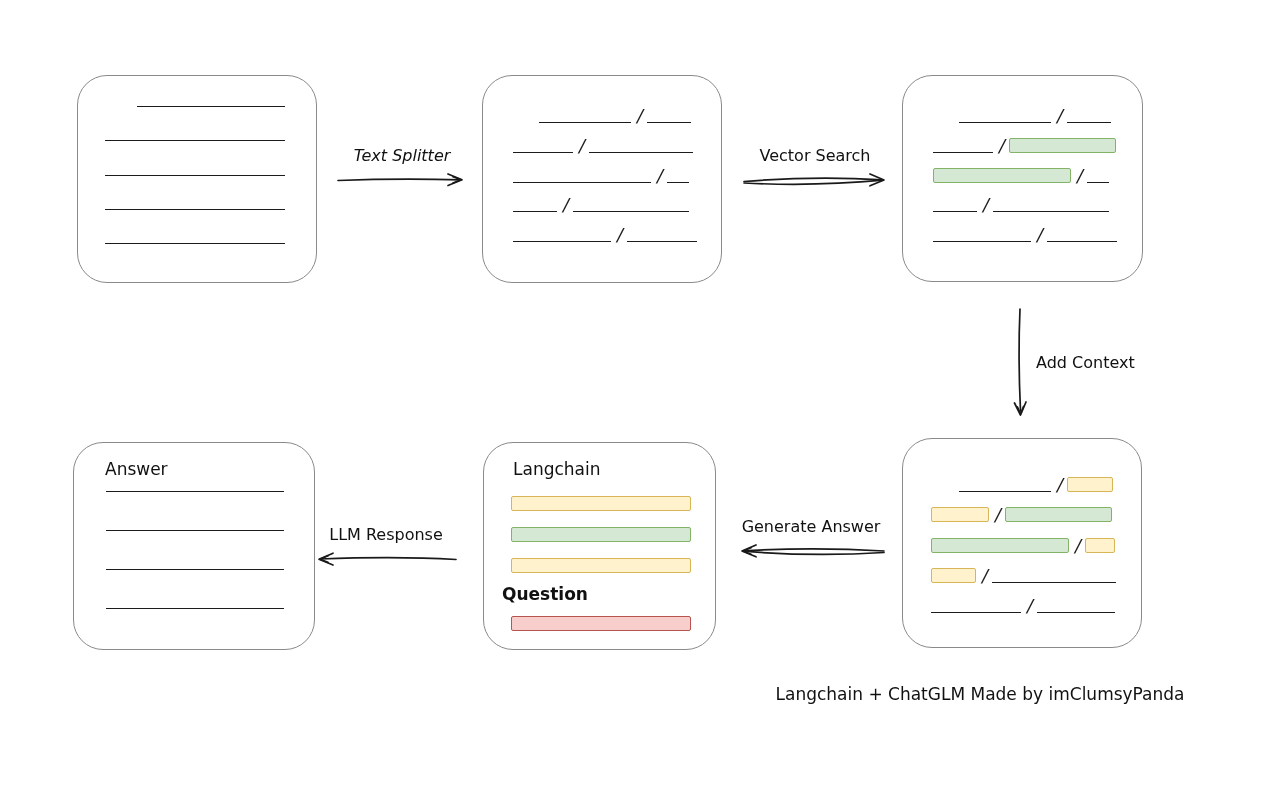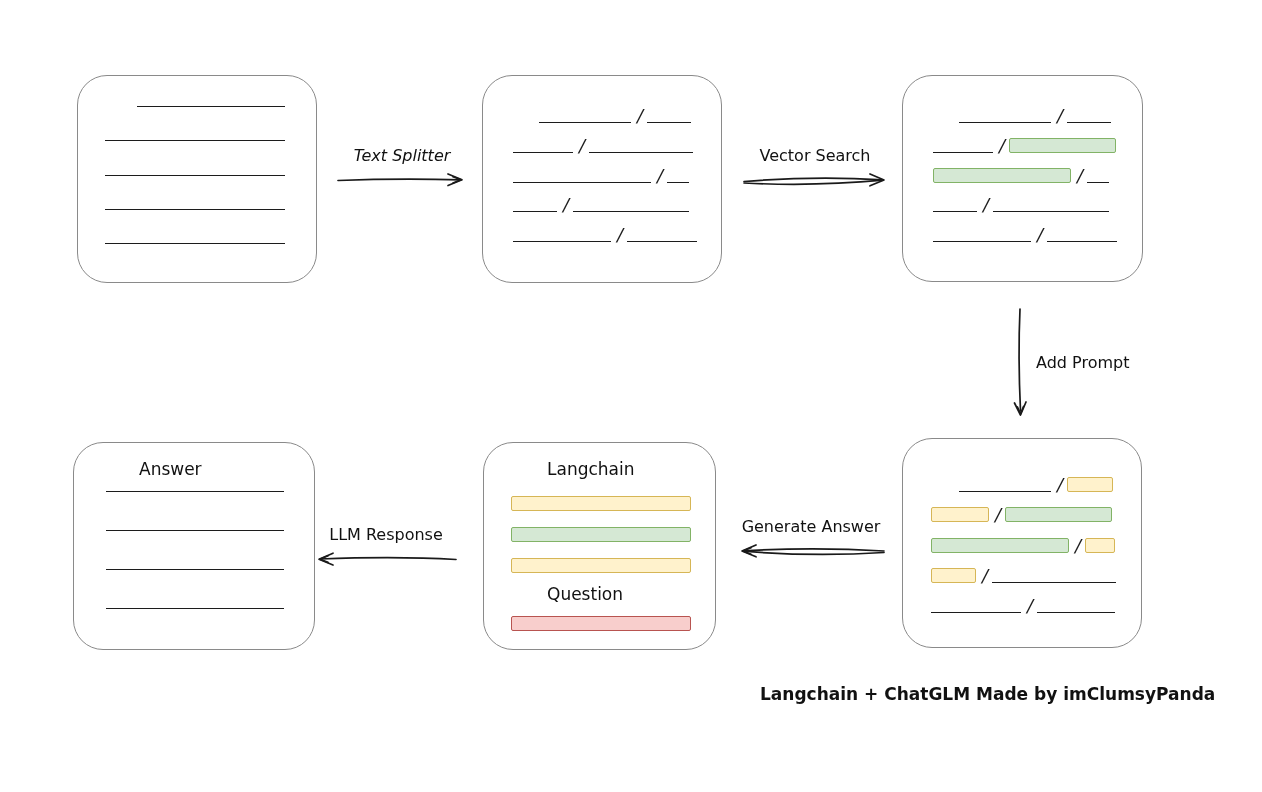--- a/index.html
+++ b/index.html
@@ -14,28 +14,28 @@
   .seg-indent{height:1px;}
   .seg-line{height:0;border-bottom:1.8px solid #1c1c1c;}
   .seg-green{height:15px;background:var(--green-fill);border:1.6px solid var(--green-stroke);border-radius:2px;}
   .seg-yellow{height:15px;background:var(--yellow-fill);border:1.6px solid var(--yellow-stroke);border-radius:2px;}
   .slash{font-size:18px;font-style:italic;font-weight:500;line-height:15px;margin:0 4px 0 6px;color:#1c1c1c;}
 
   .arrow-label{position:absolute;font-size:16px;font-weight:500;text-align:center;white-space:nowrap;color:#111;}
   .arrow-svg{position:absolute;overflow:visible;}
   .arrow-svg path{stroke:#1a1a1a;stroke-width:1.7;fill:none;stroke-linecap:round;stroke-linejoin:round;}
 
-  .box-label{position:absolute;font-size:17px;font-weight:500;color:#111;margin-left:34px;}
+  .box-label{position:absolute;font-size:17px;font-weight:500;color:#111;}
 
   .pbar{height:15px;border-radius:2px;box-sizing:border-box;}
   .pbar-yellow{background:var(--yellow-fill);border:1.6px solid var(--yellow-stroke);}
   .pbar-green{background:var(--green-fill);border:1.6px solid var(--green-stroke);}
   .pbar-red{background:var(--red-fill);border:1.6px solid var(--red-stroke);}
 
-  .caption{position:absolute;font-size:17px;font-weight:700;text-align:center;color:#111;white-space:nowrap;}
+  .caption{position:absolute;font-size:17px;font-weight:400;text-align:center;color:#111;white-space:nowrap;}
 </style>
 </head>
 <body>
 
 <div id="canvas" style="--green-fill: #d5e8d4; --green-stroke: #82b366; --yellow-fill: #fff2cc; --yellow-stroke: #d6b656; --red-fill: #f8cecc; --red-stroke: #b85450;">
 
   <div class="box" style="left:77px;top:75px;width:240px;height:208px;">
     <div class="rows" style="left:27px;right:27px;top:30px;height:138px;">
         <div class="row">
           <span class="seg seg-indent" style="width: 32px;"></span>
@@ -149,21 +149,21 @@
       </div>
   </div>
 
   <div class="box" style="left:483px;top:442px;width:233px;height:208px;">
     <div class="box-label" style="left:29px;top:16px;">Langchain</div>
     <div style="position:absolute;left:27px;right:24px;top:53px;display:flex;flex-direction:column;gap:16px;">
         <div class="pbar pbar-yellow"></div>
         <div class="pbar pbar-green"></div>
         <div class="pbar pbar-yellow"></div>
       </div>
-    <div class="box-label" style="left:29px;top:141px;">Question</div>
+    <div class="box-label" style="left:18px;top:141px;font-weight:bold;">Question</div>
     <div style="position:absolute;left:27px;right:24px;top:173px;">
         <div class="pbar pbar-red"></div>
       </div>
   </div>
 
   <div class="box" style="left:73px;top:442px;width:242px;height:208px;">
     <div class="box-label" style="left:31px;top:16px;">Answer</div>
     <div class="rows" style="left:32px;right:30px;top:48px;height:118px;">
         <div class="row">
           <span class="seg seg-line" style="width: 180px;"></span>
@@ -187,21 +187,21 @@
     <path d="M117 8.7 L125 11.8 L117 15"></path>
   </svg>
 
   <div class="arrow-label" style="left:740px;top:146px;width:150px;">Vector Search</div>
   <svg class="arrow-svg" style="left:742px;top:168px;" width="148" height="24" viewBox="0 0 148 24">
     <path d="M2 13.5 C 45 10, 100 9.5, 141 11.8"></path>
     <path d="M2 15 C 50 17.5, 105 15.5, 141 12.2"></path>
     <path d="M128 6 L142 12 L128 17.8"></path>
   </svg>
 
-  <div class="arrow-label" style="left:1036px;top:353px;text-align:left;">Add Prompt</div>
+  <div class="arrow-label" style="left:1036px;top:353px;text-align:left;">Add Context</div>
   <svg class="arrow-svg" style="left:1009px;top:307px;" width="24" height="116" viewBox="0 0 24 116">
     <path d="M11 2 C 9.5 35, 10 72, 11.5 104"></path>
     <path d="M5.5 96 L11.5 108 L17 95"></path>
     <path d="M8.5 100 L11.5 107 L14.5 99.5"></path>
   </svg>
 
   <div class="arrow-label" style="left:736px;top:517px;width:150px;">Generate Answer</div>
   <svg class="arrow-svg" style="left:736px;top:539px;" width="150" height="24" viewBox="0 0 150 24">
     <path d="M148 12 C 105 9.5, 50 9.5, 7 11.8"></path>
     <path d="M148 13.5 C 100 16.5, 48 15.5, 7 12.2"></path>

